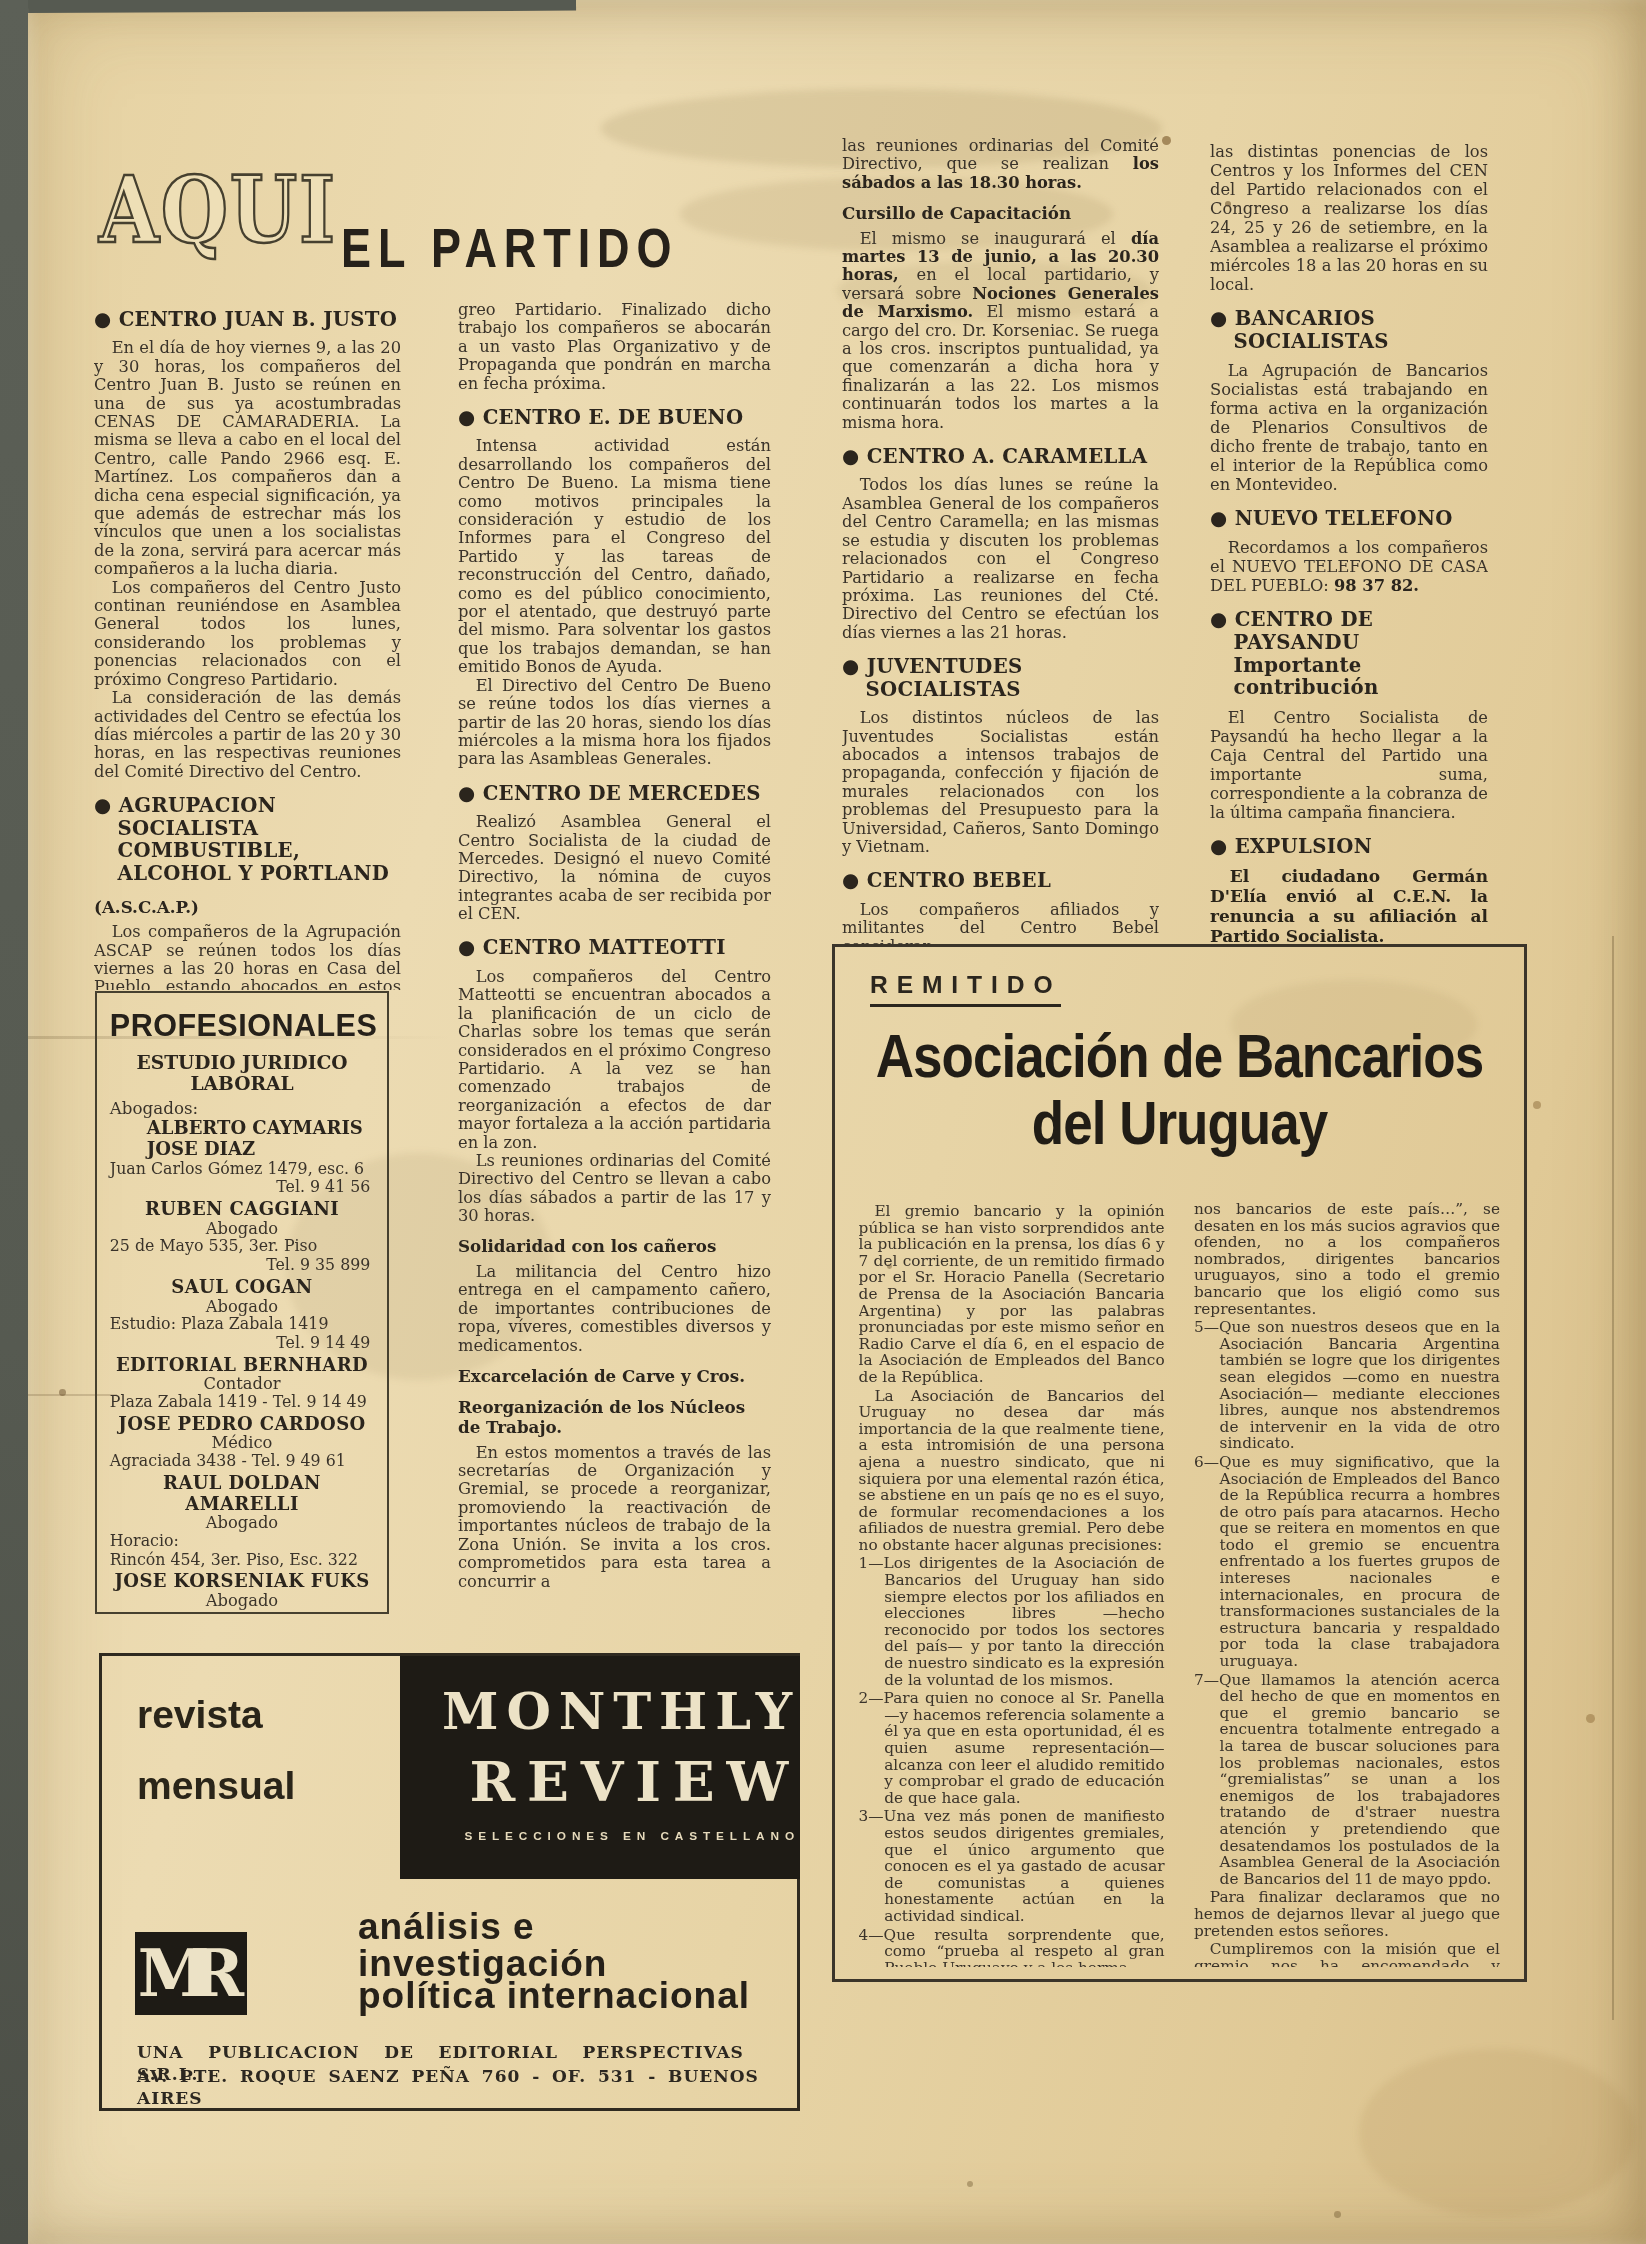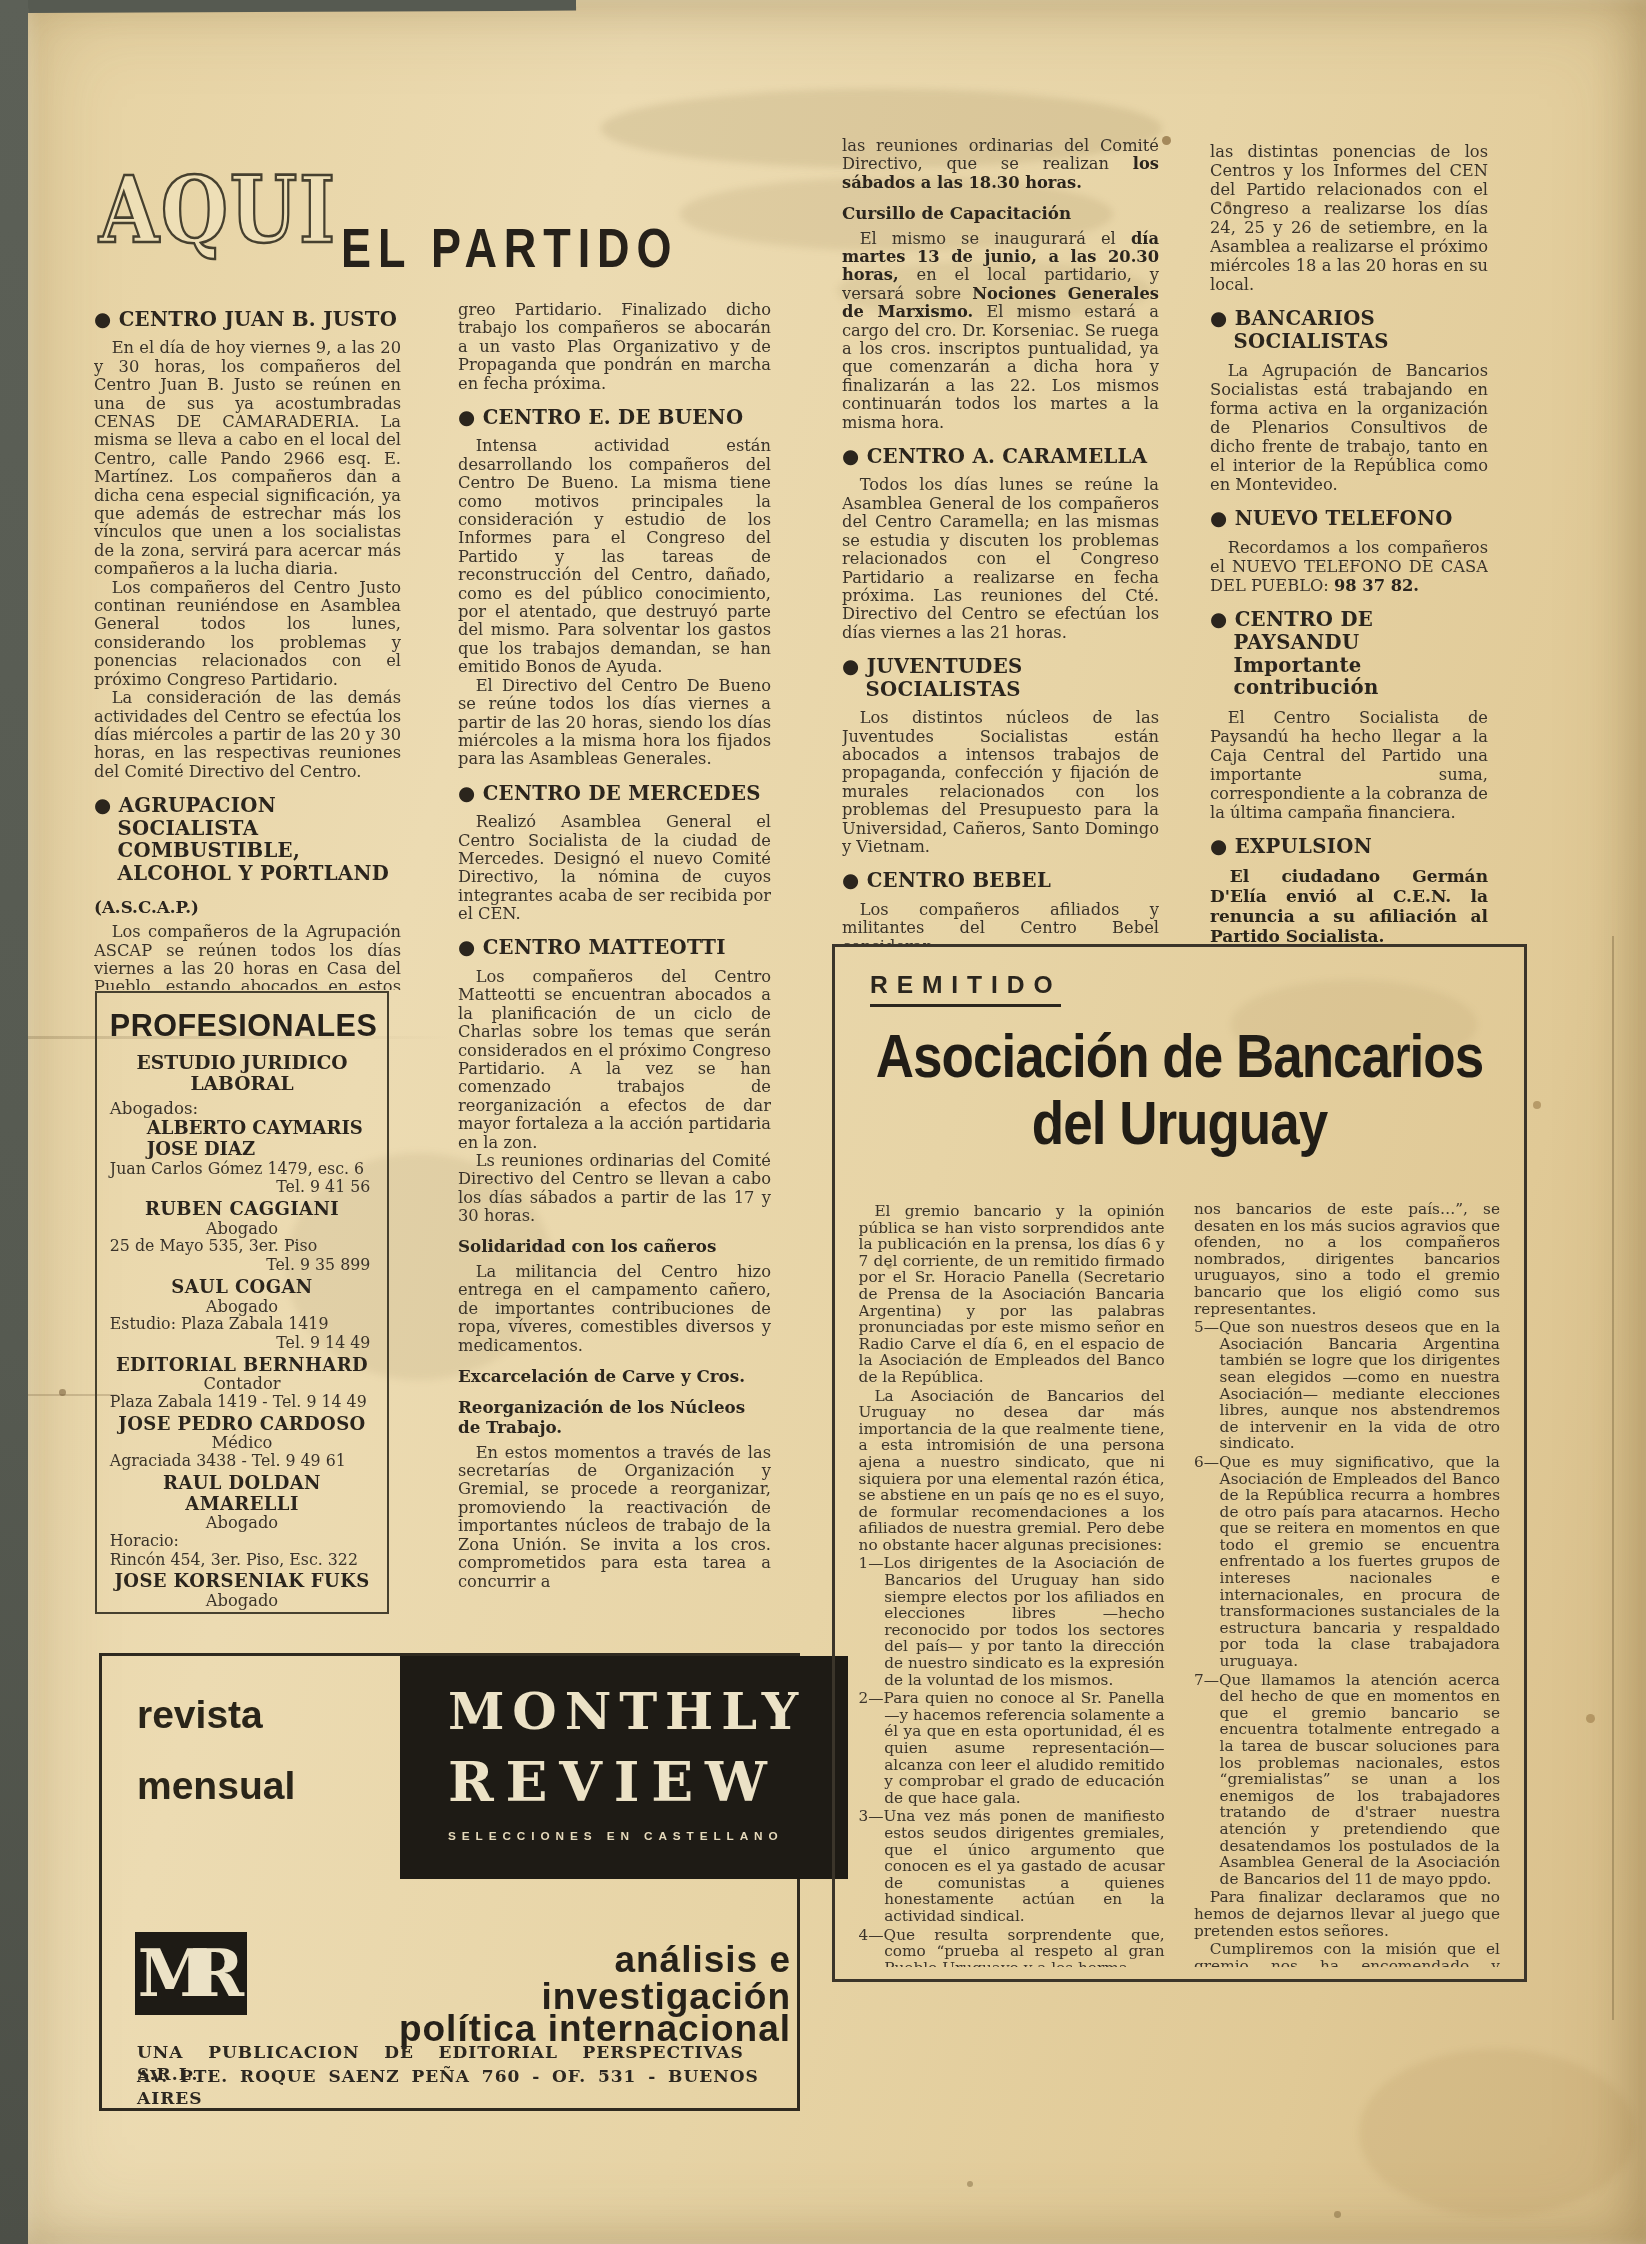--- a/index.html
+++ b/index.html
@@ -41,28 +41,28 @@
   .blk.pfl{font-size:16.7px;line-height:20.7px;text-align:left;margin-top:3.9px;}
   .blk.pfn{font:bold 18px/20.7px "DejaVu Serif",serif;text-align:center;color:#2b251d;margin-top:2px;letter-spacing:0.4px;}
   .blk.pfn2{font:bold 18px/20.7px "DejaVu Serif",serif;text-align:left;padding-left:37px;color:#2b251d;}
   .blk.pfr{font-size:16.3px;line-height:17.7px;text-align:center;}
   .blk.pfa{font-size:15.8px;line-height:18.7px;text-align:left;}
   .blk.pfx{font-size:15.8px;line-height:18.7px;text-align:right;padding-right:3.9px;}
   
   #adbox{position:absolute;left:99px;top:1653px;width:701px;height:458px;border:3px solid #2f2a20;box-sizing:border-box;}
   #ad-revista{position:absolute;left:35px;top:39px;font:bold 39px/1 "Liberation Sans",sans-serif;color:#2a2519;}
   #ad-mensual{position:absolute;left:35px;top:110px;font:bold 39px/1 "Liberation Sans",sans-serif;color:#2a2519;}
-  #ad-panel{position:absolute;left:298px;top:0px;width:400px;height:223px;background:#1e1b15;text-align:left;padding-left:48px;}
+  #ad-panel{position:absolute;left:298px;top:0px;width:400px;height:223px;background:#1e1b15;text-align:right;}
   #ad-monthly{font:bold 51px/1 "DejaVu Serif",serif;color:#ece2c6;letter-spacing:7.9px;margin-top:29.6px;}
   #ad-review{font:bold 55px/1 "DejaVu Serif",serif;color:#ece2c6;letter-spacing:11.8px;margin-top:17.7px;}
   #ad-tag{font:bold 11.8px/1 "Liberation Sans",sans-serif;color:#e6dabb;letter-spacing:5.9px;margin-top:21.7px;}
   #ad-logo{position:absolute;left:33px;top:276px;width:112px;height:83px;background:#1e1b15;color:#ece2c6;
            font:bold 65px/83px "DejaVu Serif",serif;text-align:center;}
   #ad-logo .r{margin-left:-19.7px;}
-  .ad-line{position:absolute;left:256px;width:433px;text-align:right;font:bold 37px/1 "Liberation Sans",sans-serif;color:#262119;letter-spacing:1px;margin-top:33px;}
+  .ad-line{position:absolute;left:256px;width:433px;text-align:left;font:bold 37px/1 "Liberation Sans",sans-serif;color:#262119;letter-spacing:1px;}
   #ad-l1{top:252px;}
   #ad-l2{top:321px;}
   .ad-pub{position:absolute;left:35px;width:640px;font:bold 17px/21.7px "DejaVu Serif",serif;color:#2c2720;letter-spacing:1px;}
   #ad-p1{top:386px;word-spacing:17.7px;}
   #ad-p2{top:410px;word-spacing:4.9px;}
   
   #rembox{position:absolute;left:832px;top:944px;width:695px;height:1038px;border:3px solid #3b352a;box-sizing:border-box;}
   #rem-label{position:absolute;left:35px;top:25.6px;font:bold 24.6px/1 "Liberation Sans",sans-serif;color:#2b261e;
              letter-spacing:8.9px;border-bottom:3px solid #2b261e;padding-bottom:6.9px;}
   #rem-headline{position:absolute;left:0;top:75px;width:100%;text-align:center;white-space:pre-line;

